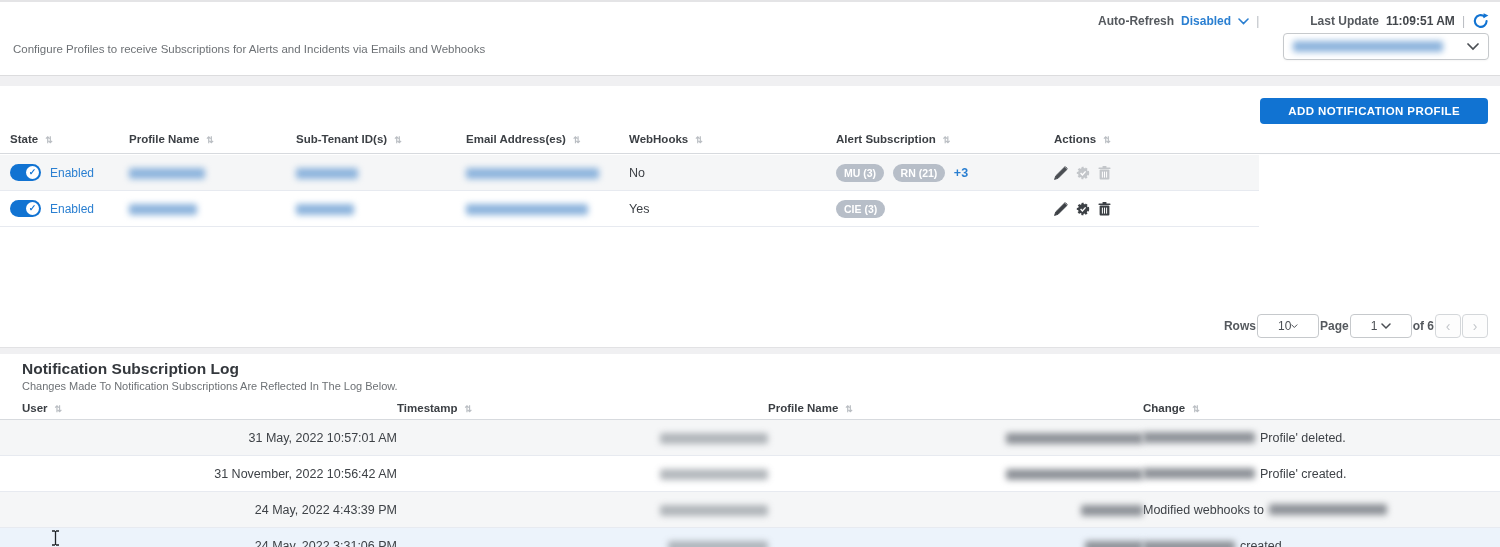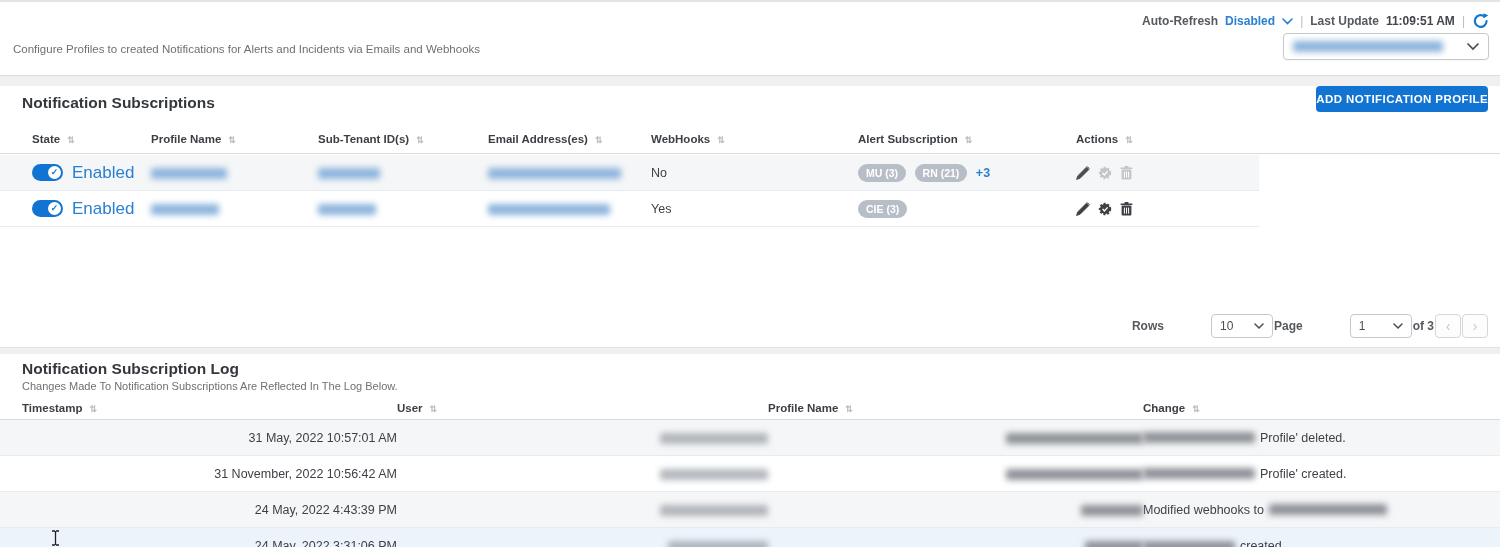--- a/index.html
+++ b/index.html
@@ -7,21 +7,21 @@
               font-family:"Liberation Sans", sans-serif; color:#42464b; }
   .page { position:relative; width:1500px; height:547px; border-top:2px solid #e4e4e6; }
 
   
   .topbar { position:absolute; top:0; left:0; width:1500px; height:73px; background:#fff; }
   .page-title { position:absolute; top:13px; left:13px; font-size:21px; font-weight:700; color:#34383d; letter-spacing:.2px; }
   .page-subtitle { position:absolute; top:41px; left:13px; font-size:11.5px; color:#6d7175; }
   .refresh-row { position:absolute; top:10px; right:10px; display:flex; align-items:center; gap:7px; font-size:12px; color:#5a5e63; }
   .refresh-row .link { color:#2a7fd1; font-weight:700; }
   .refresh-row .time { color:#42464b; font-weight:700; }
-  .refresh-row .lbl  { font-weight:700; color:#55595e; }
+  .refresh-row .lbl  { font-weight:700; color:#55595e;margin-left:44px; }
   .sep { color:#b7bbc0; font-size:12px; }
   .chev-blue svg, .chev-dark svg { display:block; }
   .refresh-btn { width:18px; height:18px; cursor:pointer; }
   .profile-select { position:absolute; top:31px; right:11px; width:206px; height:27px; background:#fff;
                     border:1px solid #c6c9cc; border-radius:4px; display:flex; align-items:center;
                     justify-content:space-between; padding:0 9px; cursor:pointer; box-shadow:0 1px 2px rgba(0,0,0,.04); }
 
   
   .blur { height:11px; border-radius:2px; filter:blur(3px); display:inline-block; vertical-align:middle; }
   .blur.blue { background:#8db4dd; }
@@ -29,53 +29,53 @@
   .blur.dark { background:#8e9298; }
 
   
   .gap1 { position:absolute; top:73px; left:0; width:1500px; height:11px; background:#f0f0f2; border-top:1px solid #dcdcde; }
   .gap2 { position:absolute; top:345px; left:0; width:1500px; height:7px; background:#f0f0f2; border-top:1px solid #e2e2e4; }
 
   
   .subs { position:absolute; top:84px; left:0; width:1500px; height:261px; background:#fff; }
   .section-title { font-size:15.5px; font-weight:700; color:#34383d; }
   .subs-head { position:absolute; top:8px; left:22px; }
-  .add-btn { position:absolute; top:0; right:12px; height:26px; padding:0 0; background:#1173d2; color:#fff;
+  .add-btn { position:absolute; top:12px; right:12px; height:26px; padding:0 28px; background:#1173d2; color:#fff;
              border:none; border-radius:4px; font-size:11.5px; font-weight:700; letter-spacing:.4px; cursor:pointer;
              font-family:"Liberation Sans", sans-serif; }
 
   .thead { position:absolute; top:38px; left:0; width:1500px; height:30px; border-bottom:1px solid #d7dade; }
-  .tgrid { display:grid; grid-template-columns:119px 167px 170px 163px 207px 218px 194px; padding-left:32px; align-items:center; }
+  .tgrid { display:grid; grid-template-columns:119px 167px 170px 163px 207px 218px 194px; padding-left:10px; align-items:center; }
   .thead .tgrid { height:30px; }
   .th { font-size:11.5px; font-weight:700; color:#3b3f44; white-space:nowrap; }
   .sort { font-size:9px; color:#b9bdc2; margin-left:7px; cursor:pointer; }
 
   .tbody { position:absolute; top:69px; left:0; width:1259px; }
   .trow { height:36px; border-bottom:1px solid #e7eaf0; align-items:center; }
   .trow.alt { background:#f5f6f7; }
   .cell { font-size:12.5px; color:#3e4247; white-space:nowrap; }
 
   .state-cell { display:flex; align-items:center; gap:9px; }
   .toggle { position:relative; width:31px; height:17px; background:#1173d2; border-radius:9px; cursor:pointer; flex:0 0 auto; }
   .toggle .knob { position:absolute; top:2px; right:2px; width:13px; height:13px; background:#fff; border-radius:50%;
                   display:flex; align-items:center; justify-content:center; font-size:9px; color:#1173d2; font-weight:700; line-height:1; }
-  .state-label { color:#2a7fd1; font-size:17px; }
+  .state-label { color:#2a7fd1; font-size:12px; }
 
   .badge { display:inline-block; background:#b7bec8; color:#fff; font-size:10.5px; font-weight:700;
            padding:3px 8px; border-radius:9px; margin-right:5px; }
   .more-link { color:#2a7fd1; font-size:12.5px; font-weight:700; cursor:pointer; }
 
   .actions-cell { display:flex; align-items:center; gap:8px; }
   .act { width:14px; height:14px; cursor:pointer; }
   .act svg { display:block; }
 
   .paging { position:absolute; top:228px; right:12px; display:flex; align-items:center; gap:1px; font-size:12px; color:#4a4e53; }
   .pg-lbl { font-weight:700; color:#55595e; }
   .pg-select { width:62px; height:24px; border:1px solid #c6c9cc; border-radius:4px; background:#fff; display:flex;
-               align-items:center; justify-content:space-between; padding:0 8px; cursor:pointer;margin-left:46px; }
+               align-items:center; justify-content:space-between; padding:0 20px; cursor:pointer; }
   .pg-btn { width:26px; height:24px; border:1px solid #d4d7da; border-radius:4px; background:#fdfdfd; color:#c3c6ca;
             font-size:14px; display:flex; align-items:center; justify-content:center; cursor:pointer; }
 
   
   .log { position:absolute; top:352px; left:0; width:1500px; height:195px; background:#fff; }
   .log-title { position:absolute; top:6px; left:22px; }
   .log-subtitle { position:absolute; top:26px; left:22px; font-size:11px; color:#6d7175; }
   .log-thead { position:absolute; top:41px; left:0; width:1500px; height:25px; border-bottom:1px solid #d7dade; }
   .lgrid { display:grid; grid-template-columns:375px 371px 375px 1fr; padding-left:22px; align-items:center; }
   .log-thead .lgrid { height:25px; }
@@ -86,21 +86,21 @@
   .chg { display:flex; align-items:center; gap:5px; white-space:nowrap; }
 
   .cursor-ibeam { position:absolute; left:51px; top:528px; width:9px; height:16px; pointer-events:none; }
 </style>
 </head>
 <body>
 
 <div class="page">
 
   <div class="topbar">
-    <div class="page-subtitle">Configure Profiles to created Notifications for Alerts and Incidents via Emails and Webhooks</div>
+    <div class="page-subtitle">Configure Profiles to receive Subscriptions for Alerts and Incidents via Emails and Webhooks</div>
 
     <div class="refresh-row">
       <span class="lbl">Auto-Refresh</span>
       <span class="link">Disabled</span>
       <span class="chev-blue">
         <svg width="11" height="7" viewBox="0 0 11 7">
             <polyline points="1,1 5.5,5.5 10,1" fill="none" stroke="#2a7fd1" stroke-width="1.6" stroke-linecap="round"></polyline>
           </svg>
       </span>
       <span class="sep">|</span>
@@ -121,21 +121,20 @@
         <svg width="12" height="8" viewBox="0 0 12 8">
             <polyline points="1,1 6,6 11,1" fill="none" stroke="#4a4e53" stroke-width="1.7" stroke-linecap="round"></polyline>
           </svg>
       </span>
     </div>
   </div>
 
   <div class="gap1"></div>
 
   <div class="subs">
-    <div class="subs-head section-title">Notification Subscriptions</div>
     <button class="add-btn">ADD NOTIFICATION PROFILE</button>
 
     <div class="thead">
       <div class="tgrid">
         <div class="th"><span>State</span><span class="sort">⇅</span></div>
         <div class="th"><span>Profile Name</span><span class="sort">⇅</span></div>
         <div class="th"><span>Sub-Tenant ID(s)</span><span class="sort">⇅</span></div>
         <div class="th"><span>Email Address(es)</span><span class="sort">⇅</span></div>
         <div class="th"><span>WebHooks</span><span class="sort">⇅</span></div>
         <div class="th"><span>Alert Subscription</span><span class="sort">⇅</span></div>
@@ -234,36 +233,36 @@
             <polyline points="1,1 5,5 9,1" fill="none" stroke="#4a4e53" stroke-width="1.5" stroke-linecap="round"></polyline>
           </svg>
       </span>
       <span class="pg-lbl">Page</span>
       <span class="pg-select">
         <span>1</span>
         <svg width="10" height="7" viewBox="0 0 10 7">
             <polyline points="1,1 5,5 9,1" fill="none" stroke="#4a4e53" stroke-width="1.5" stroke-linecap="round"></polyline>
           </svg>
       </span>
-      <span class="pg-lbl">of 3</span>
+      <span class="pg-lbl">of 6</span>
       <span class="pg-btn">‹</span>
       <span class="pg-btn">›</span>
     </div>
   </div>
 
   <div class="gap2"></div>
 
   <div class="log">
     <div class="log-title section-title">Notification Subscription Log</div>
     <div class="log-subtitle">Changes Made To Notification Subscriptions Are Reflected In The Log Below.</div>
 
     <div class="log-thead">
       <div class="lgrid">
+        <div class="th"><span>User</span><span class="sort">⇅</span></div>
         <div class="th"><span>Timestamp</span><span class="sort">⇅</span></div>
-        <div class="th"><span>User</span><span class="sort">⇅</span></div>
         <div class="th"><span>Profile Name</span><span class="sort">⇅</span></div>
         <div class="th"><span>Change</span><span class="sort">⇅</span></div>
       </div>
     </div>
 
     <div class="log-tbody">
 
       <div class="lrow lgrid alt">
         <div class="cell">31 May, 2022 10:57:01 AM</div>
         <div class="cell"><span class="blur gray" style="width:108px"></span></div>

